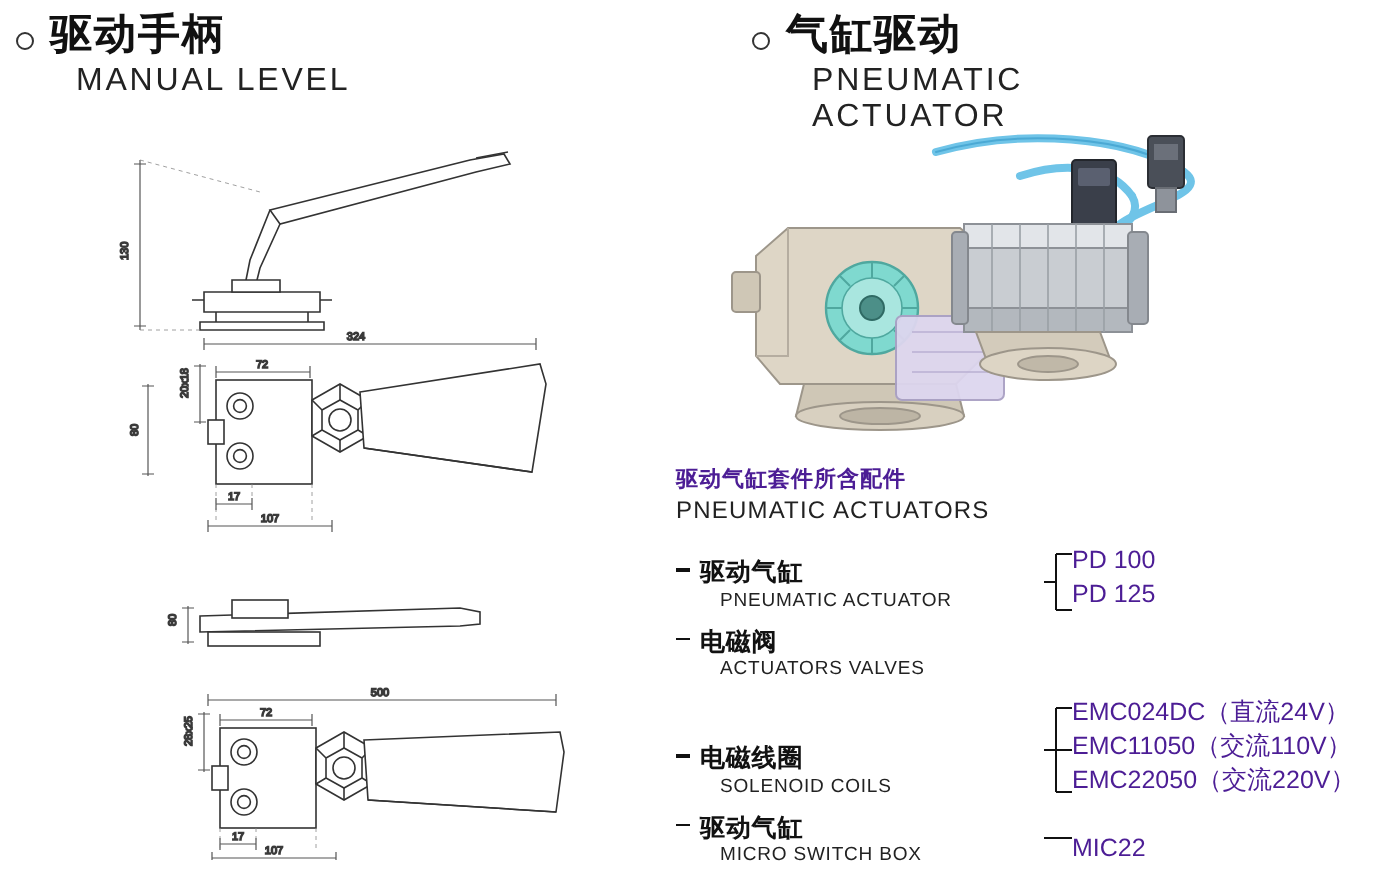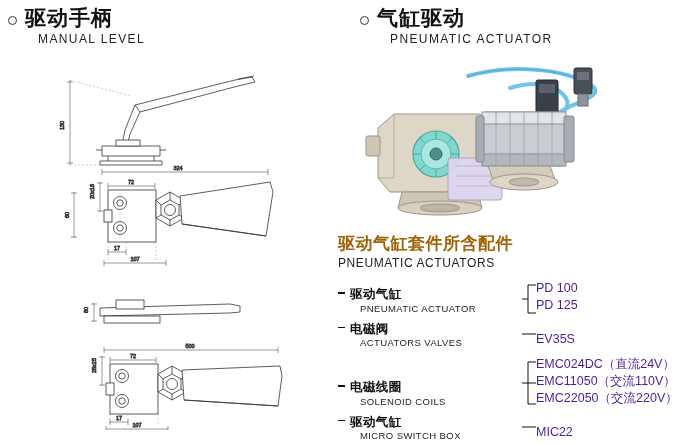--- a/index.html
+++ b/index.html
@@ -39,28 +39,28 @@
     margin-top: 6px;
   }
   .cn-title {
     font-size: 21px;
     font-weight: bold;
     letter-spacing: 1px;
     color: #111;
     line-height: 1.1;
   }
   .en-title {
-    font-size: 12px;
+    font-size: 16px;
     letter-spacing: 1.4px;
     color: #222;
     margin-left: 30px;
     margin-top: 3px;
   }
   #head-left { left: 8px; top: 6px; }
-  #head-right { left: 360px; top: 6px; }
+  #head-right { left: 376px; top: 6px; }
 
   
   .draw {
     position: absolute;
   }
   .dim-label {
     font-size: 5.5px;
     fill: #333;
     font-family: "Liberation Sans", sans-serif;
   }
@@ -75,23 +75,23 @@
   }
 
   
   #parts-list {
     position: absolute;
     left: 338px;
     top: 232px;
     width: 362px;
   }
   .parts-title-cn {
-    font-size: 17px;
+    font-size: 11px;
     font-weight: bold;
-    color: #a16207;
+    color: #4c1d95;
     letter-spacing: 0.5px;
   }
   .parts-title-en {
     font-size: 12px;
     color: #222;
     letter-spacing: 0.6px;
     margin-top: 1px;
   }
   .parts-rows {
     position: relative;
@@ -373,26 +373,20 @@
           <div class="part-value">PD 125</div>
         </div>
       </div>
 
       <div class="part-row">
         <div class="part-left">
           <span class="dash"></span>
           <div class="part-cn">电磁阀</div>
           <div class="part-en">ACTUATORS VALVES</div>
         </div>
-        <div class="part-right">
-          <svg class="connector" width="14" height="22" viewBox="0 0 14 22">
-            <path d="M0 11 L14 11" stroke="#111" stroke-width="1" fill="none"></path>
-          </svg>
-          <div class="part-value" style="margin-top:8px;">EV35S</div>
-        </div>
       </div>
 
       <div class="part-row">
         <div class="part-left">
           <span class="dash"></span>
           <div class="part-cn">电磁线圈</div>
           <div class="part-en">SOLENOID COILS</div>
         </div>
         <div class="part-right">
           <svg class="connector" width="14" height="54" viewBox="0 0 14 54">

